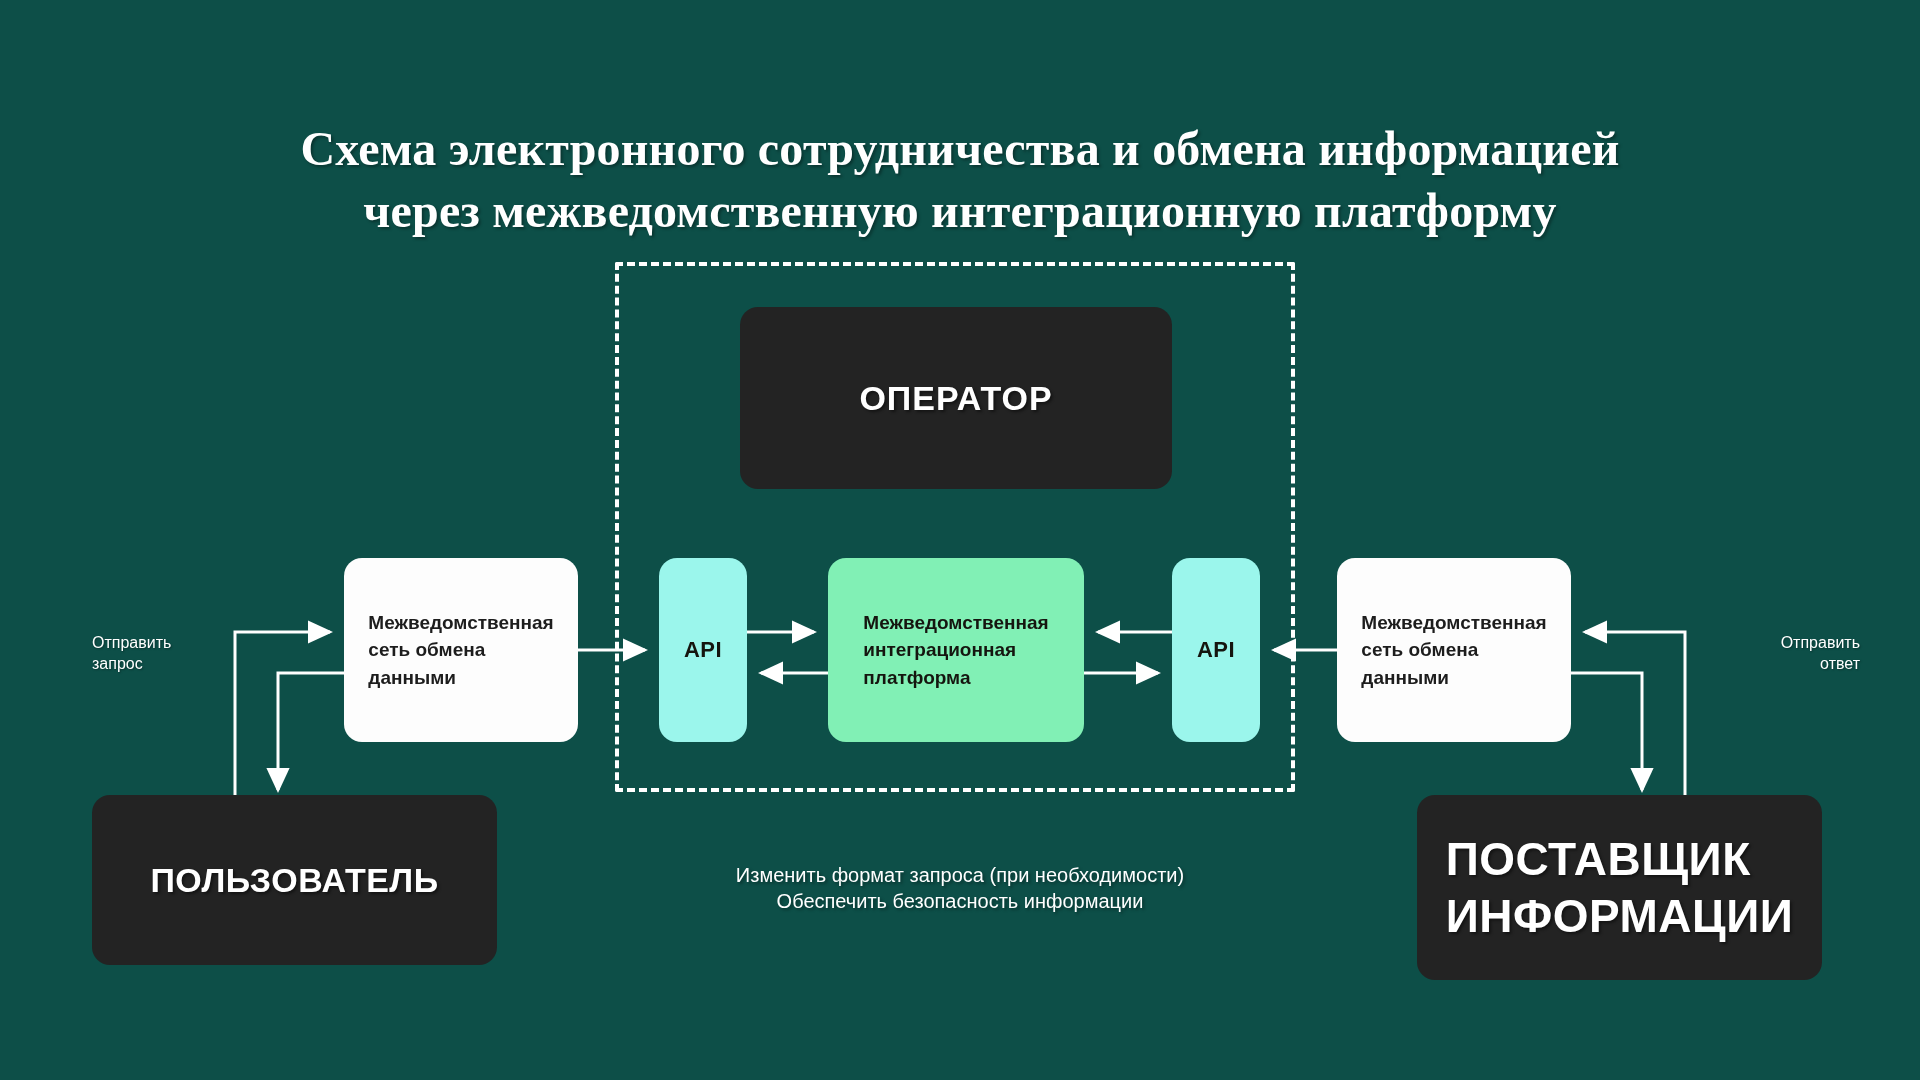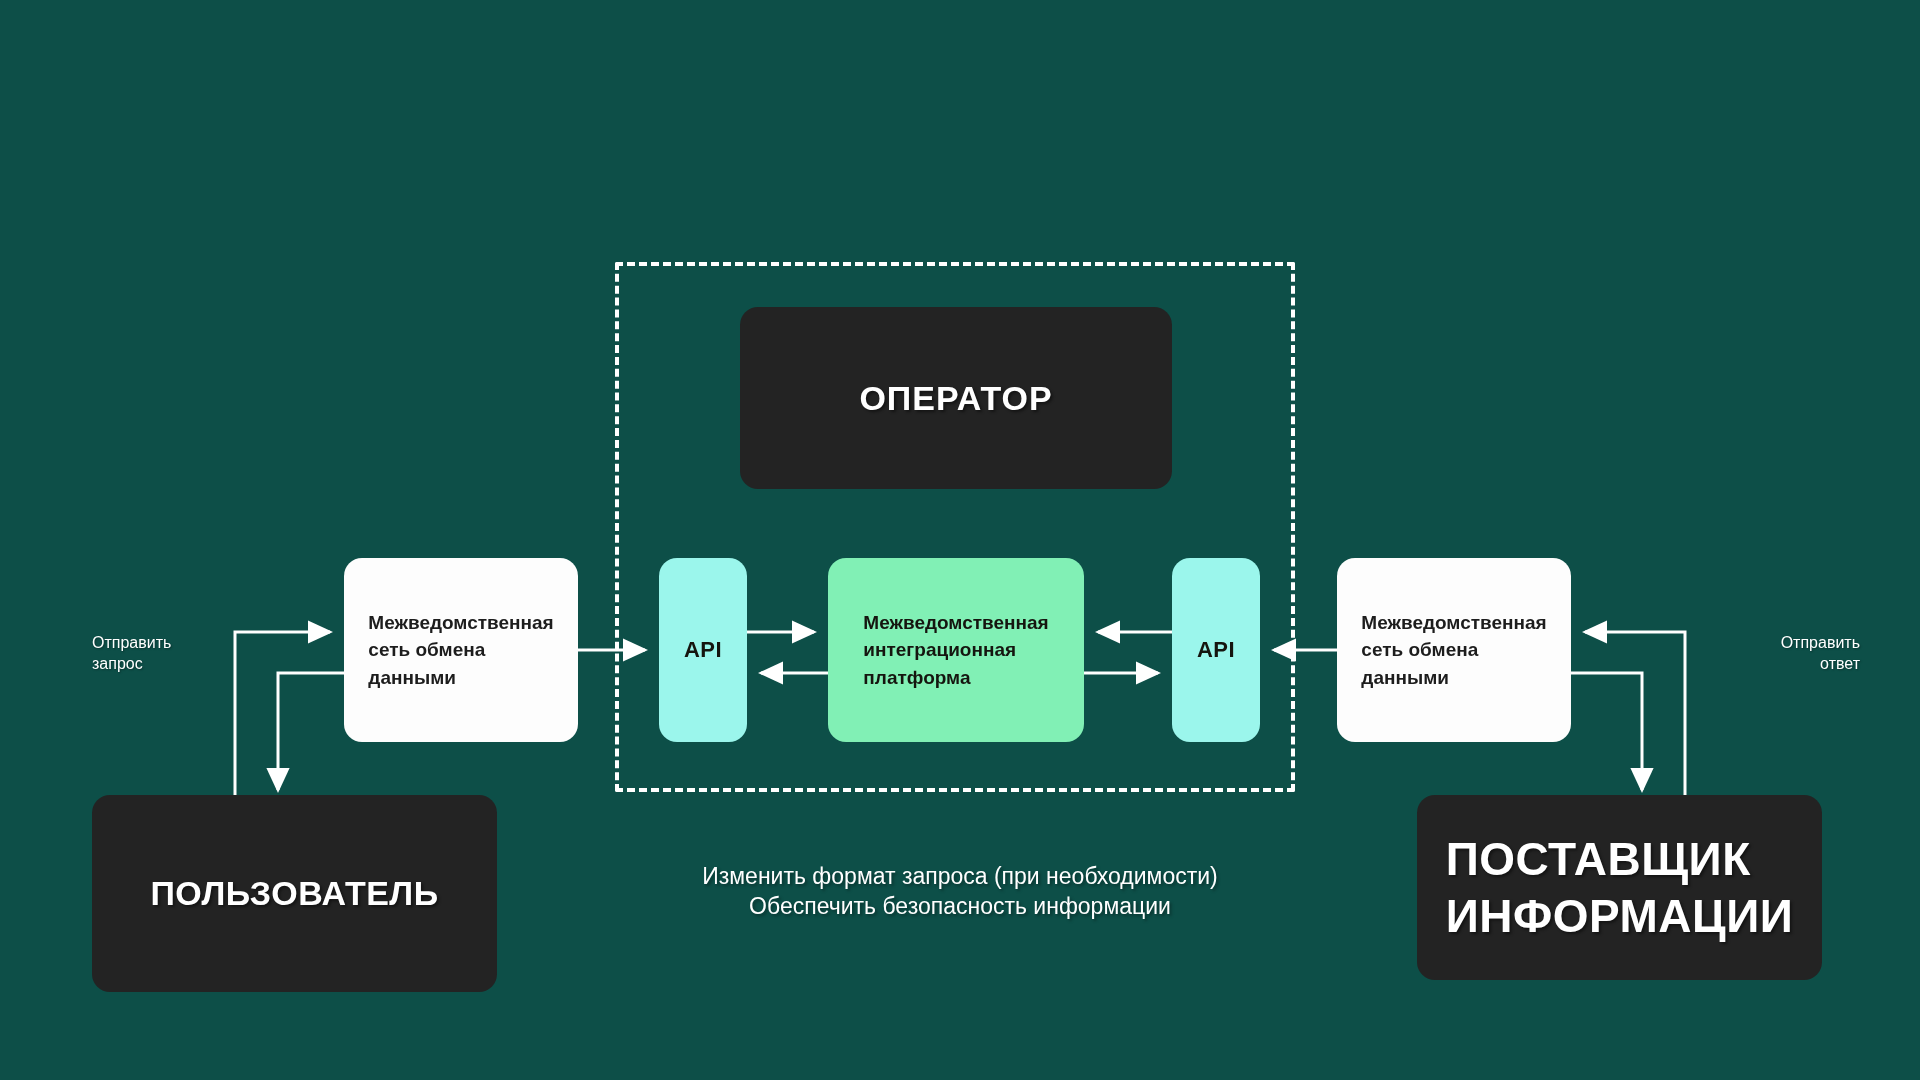--- a/index.html
+++ b/index.html
@@ -76,21 +76,21 @@
     background: #9bf6ec;
     color: #15150f;
     font-weight: bold;
   }
 
   #operator-box {
     left: 740px; top: 307px; width: 432px; height: 182px;
     font-size: 34px; letter-spacing: 1px;
   }
   #user-box {
-    left: 92px; top: 795px; width: 405px; height: 197px;
+    left: 92px; top: 795px; width: 405px; height: 170px;
     font-size: 34px; letter-spacing: 0.5px;
   }
   #supplier-box {
     left: 1417px; top: 795px; width: 405px; height: 185px;
     font-size: 46px; letter-spacing: 0.5px; line-height: 1.22;
   }
   #mesh-left-box {
     left: 344px; top: 558px; width: 234px; height: 184px;
     font-size: 19px; line-height: 1.45;
   }
@@ -124,39 +124,43 @@
   #label-send-answer  { left: 1700px; top: 632px; width: 160px; text-align: right; }
 
   
   #operator-tasks {
     position: absolute;
     left: 480px;
     top: 862px;
     width: 960px;
     text-align: center;
     color: #ffffff;
-    font-size: 23px;
+    font-size: 20px;
     line-height: 1.3;
     text-shadow: 2px 2px 3px rgba(0,0,0,0.35);
   }
   #operator-tasks .ln { display: block; white-space: nowrap; }
 
   
   #connectors {
     position: absolute;
     left: 0; top: 0;
     width: 1920px; height: 1080px;
     pointer-events: none;
   }
 </style>
 </head>
 <body>
 
 <div id="canvas">
 
+  <h1 class="title">
+    <span class="ln">Схема электронного сотрудничества и обмена информацией</span>
+    <span class="ln">через межведомственную интеграционную платформу</span>
+  </h1>
 
   <div class="dashed-zone"></div>
 
   <svg id="connectors" viewBox="0 0 1920 1080" xmlns="http://www.w3.org/2000/svg">
     <defs>
       <marker id="ah" markerWidth="9" markerHeight="9" refX="7.4" refY="4.5" orient="auto" markerUnits="strokeWidth">
         <path d="M0,0.6 L8.4,4.5 L0,8.4 z" fill="#ffffff"></path>
       </marker>
     </defs>
     <g stroke="#ffffff" stroke-width="3" fill="none">

